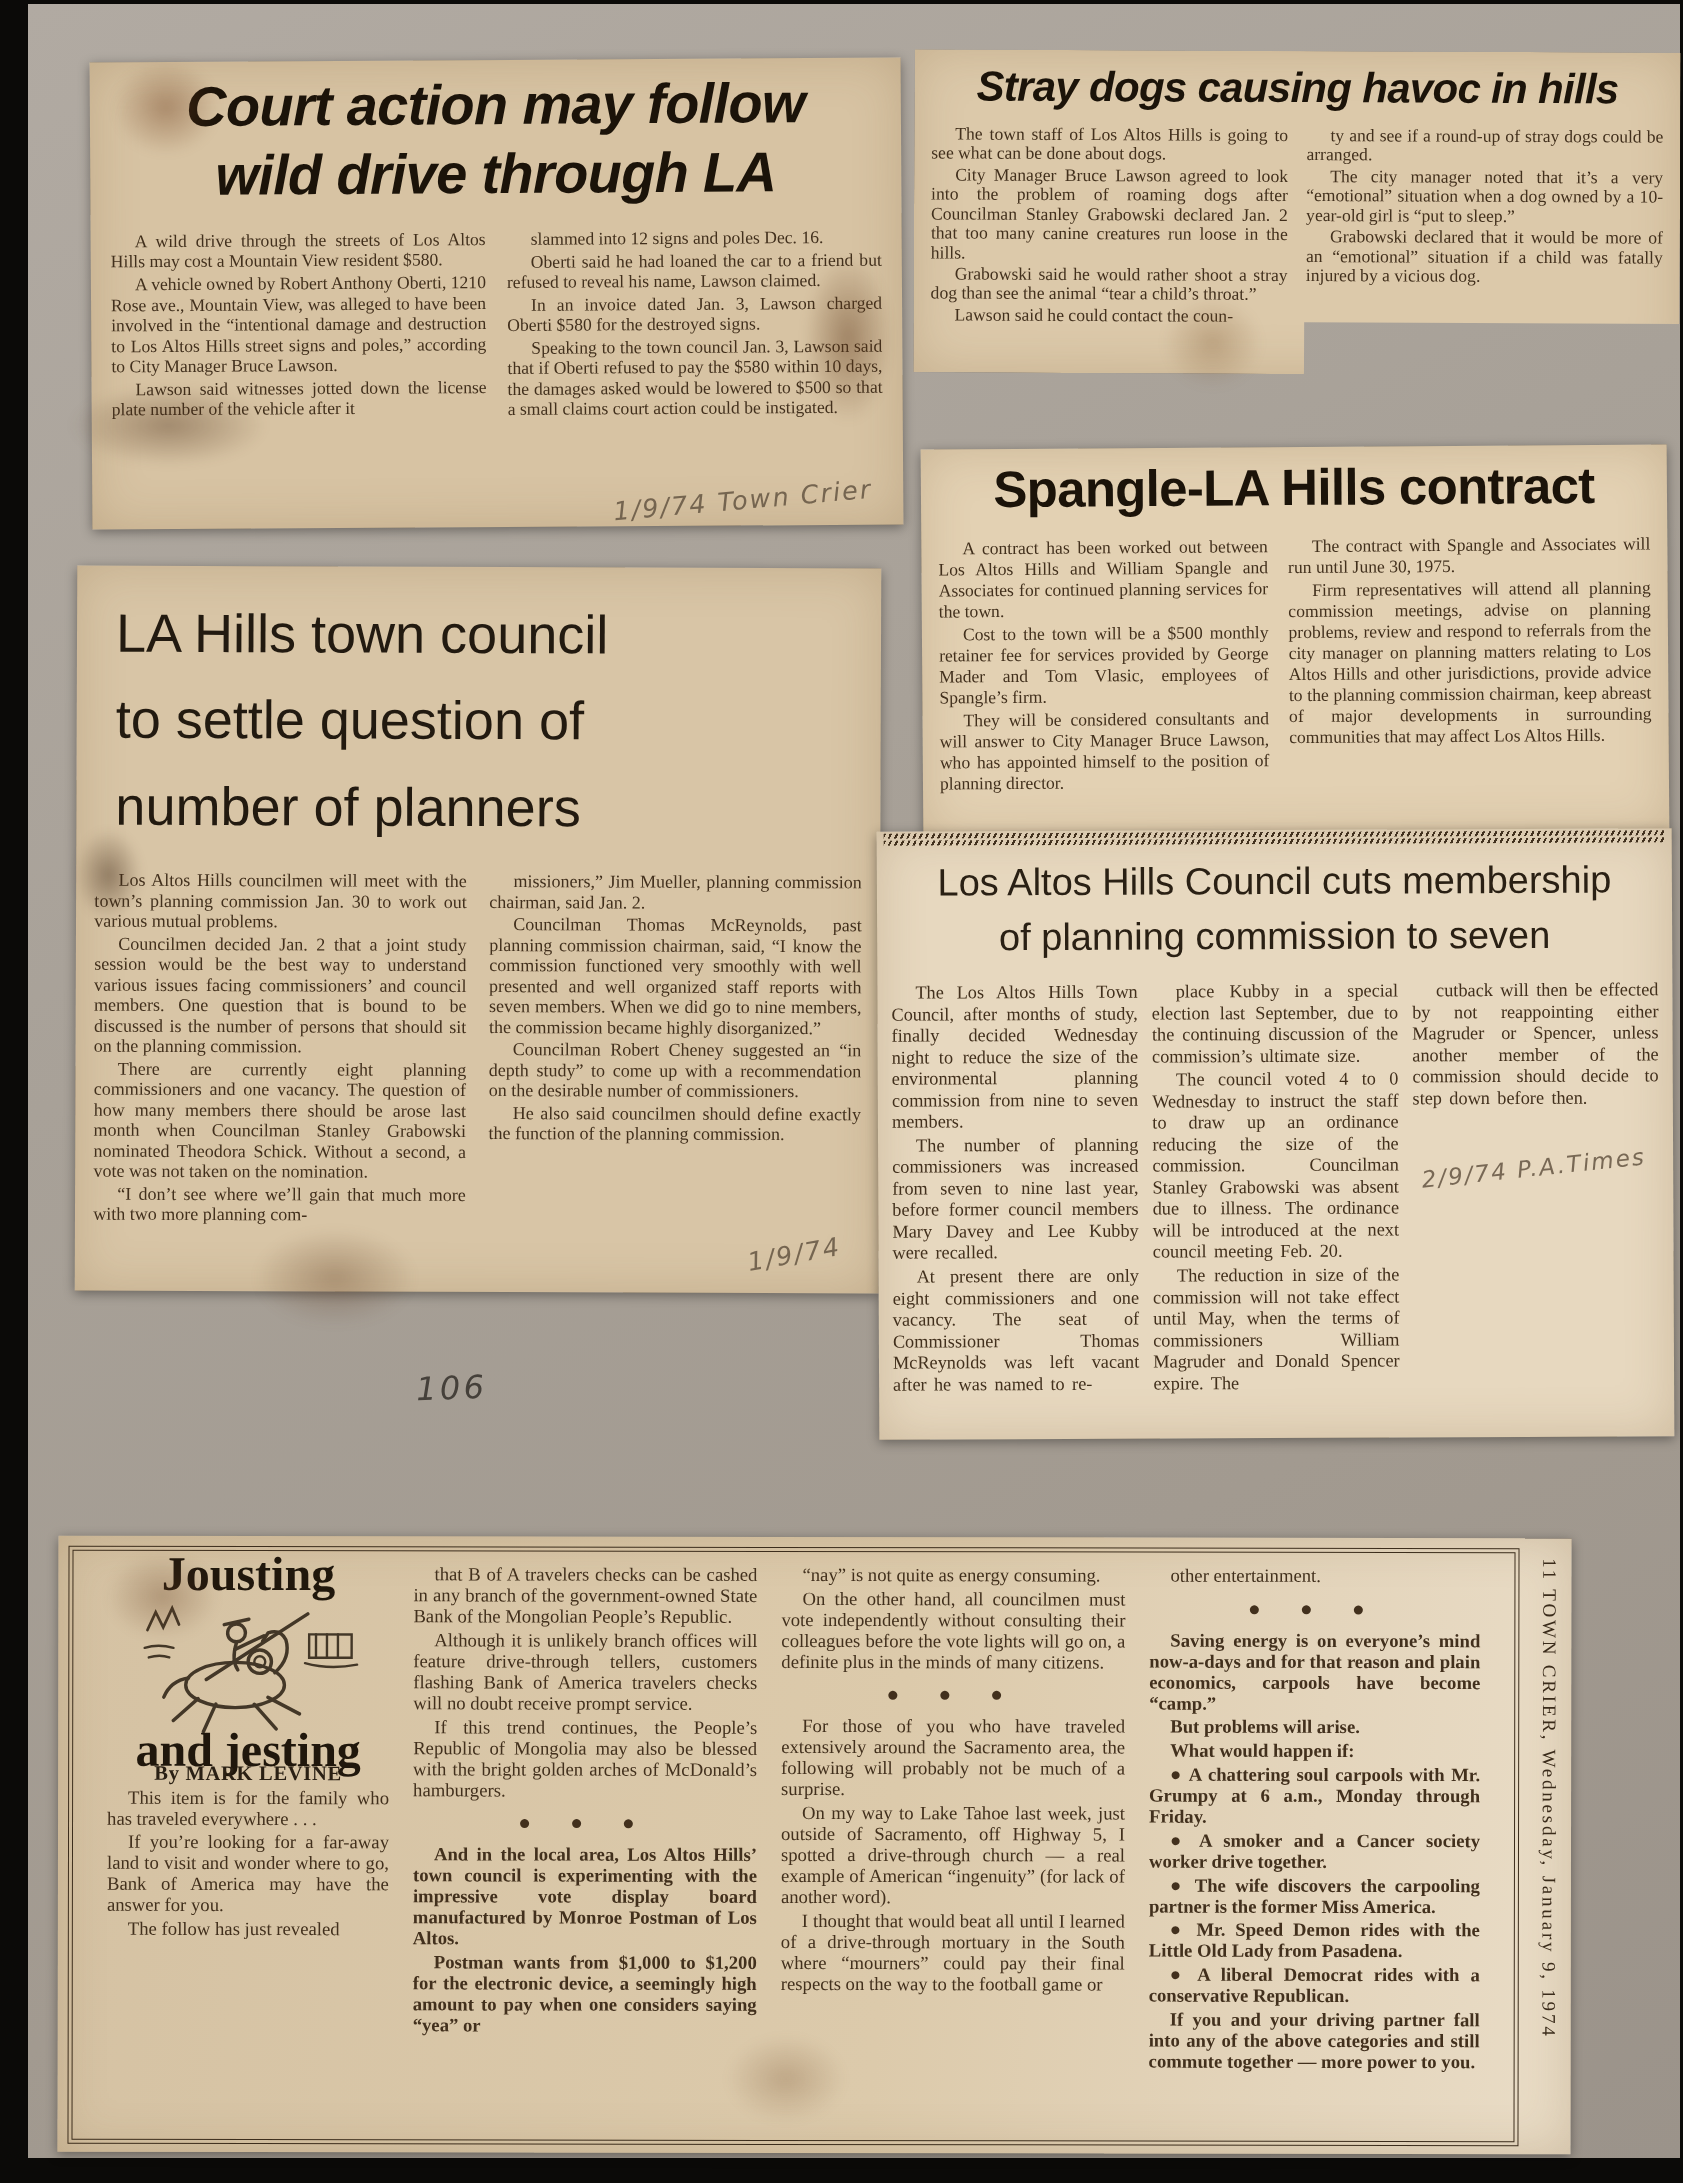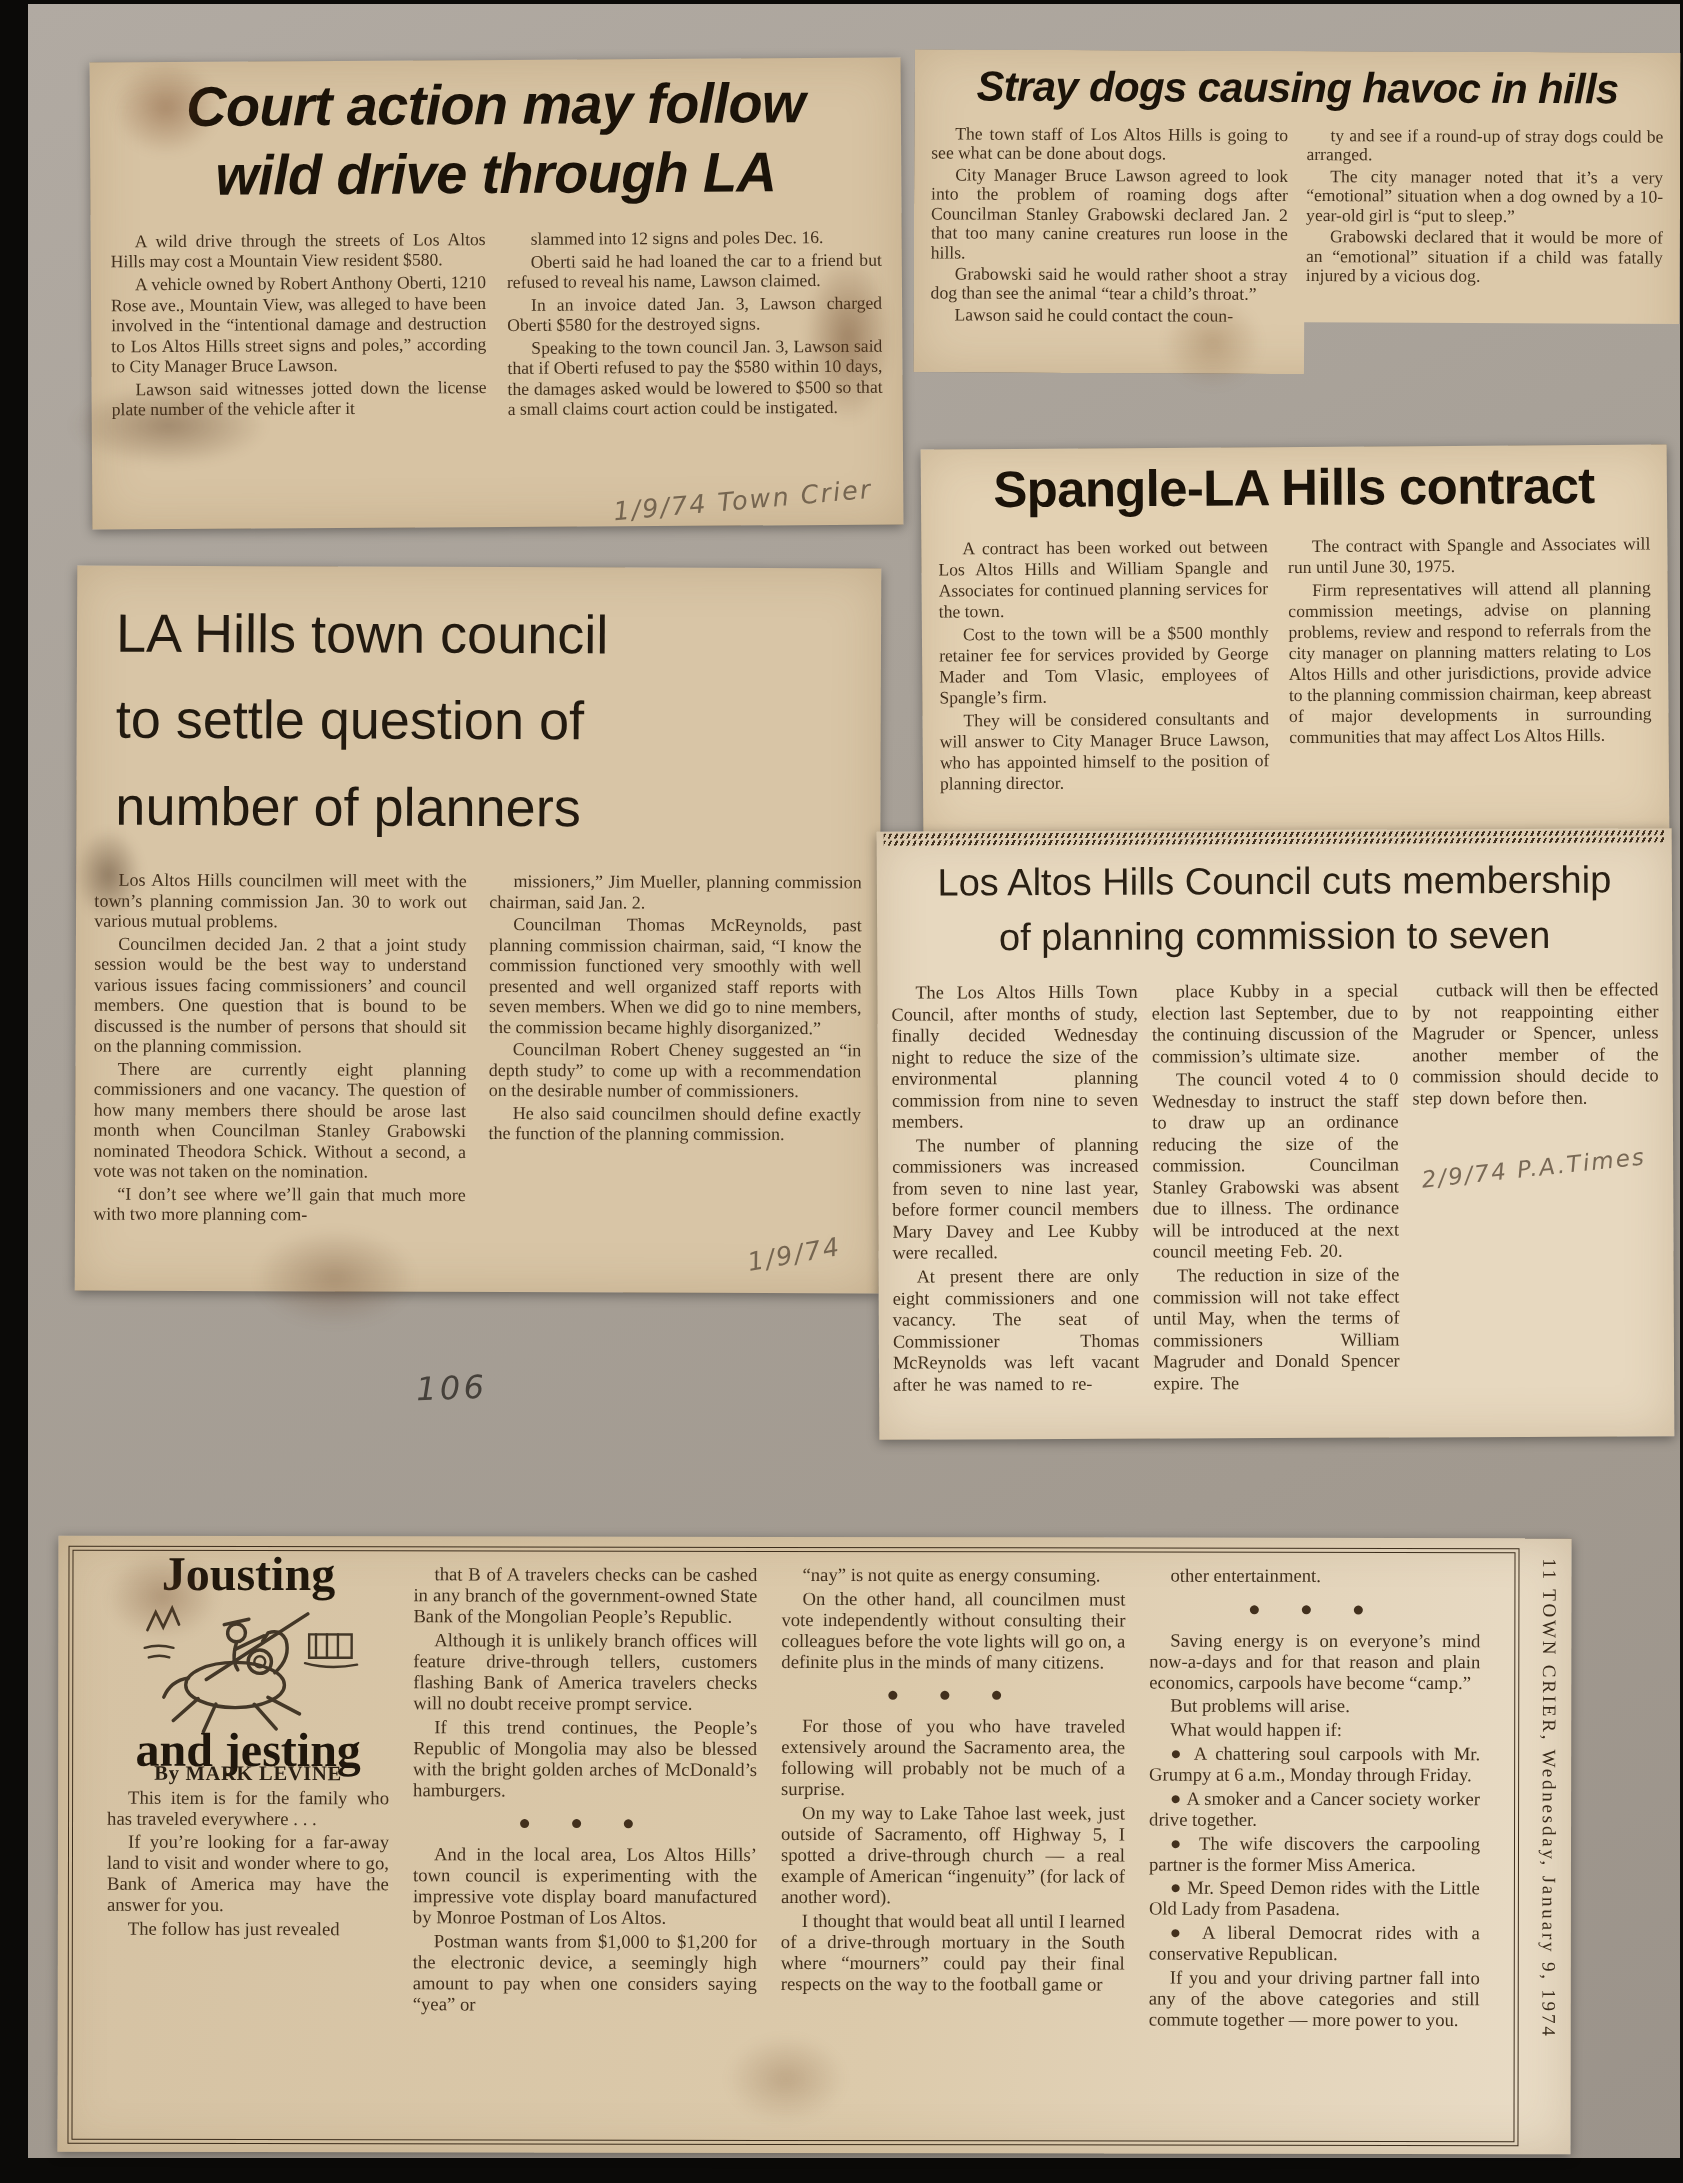--- a/index.html
+++ b/index.html
@@ -47,21 +47,21 @@
   .jinner{position:absolute;inset:17px 59px 15.5px 17px;display:flex;gap:24px;padding:10px 7px 0 32px;
           text-align:justify;font-size:18.7px;line-height:21px;}
   .jinner .col p{margin:0 0 2.8px 0;text-indent:21px;}
   .jc1{width:282px;flex:none;}
   .jc2,.jc3{width:344px;flex:none;}
   .jc4{width:331px;flex:none;}
   .jtitle{font-size:48px;font-weight:800;text-align:center;color:#20170c;margin:4.2px 0 0;text-indent:0 !important;}
   .jbyline{font-size:20.5px;font-weight:700;text-align:center;color:#2a2014;margin:14px 0 15.5px;text-indent:0 !important;letter-spacing:0.7px;}
   .dots{text-align:center !important;text-indent:0 !important;letter-spacing:17px;font-weight:700;
         font-size:21px;margin:12.7px 0 10px 0 !important;}
-  .b{font-weight:400;}
+  .b{font-weight:700;}
   .folio{position:absolute;top:20px;right:11.3px;height:578px;writing-mode:vertical-rl;text-orientation:mixed;
          font-size:19px;letter-spacing:2.8px;color:#3a2b1a;font-family:"Liberation Serif",serif;}
   .knight{display:block;margin:10px auto 0;}
   
   .hand{position:absolute;font-family:"DejaVu Sans",sans-serif;font-style:italic;color:rgba(100,85,66,.85);
         letter-spacing:2.1px;white-space:nowrap;}
   #hand-court{left:585px;top:481px;font-size:25.4px;transform:rotate(-5deg);}
   #hand-council{left:719px;top:1235px;font-size:25.4px;transform:rotate(-10deg);}
   #hand-cuts{left:1393px;top:1151px;font-size:23px;transform:rotate(-6deg);}
   #hand-page{left:388px;top:1365px;font-size:32px;color:#45403a;transform:rotate(-2deg);letter-spacing:3.5px;}

